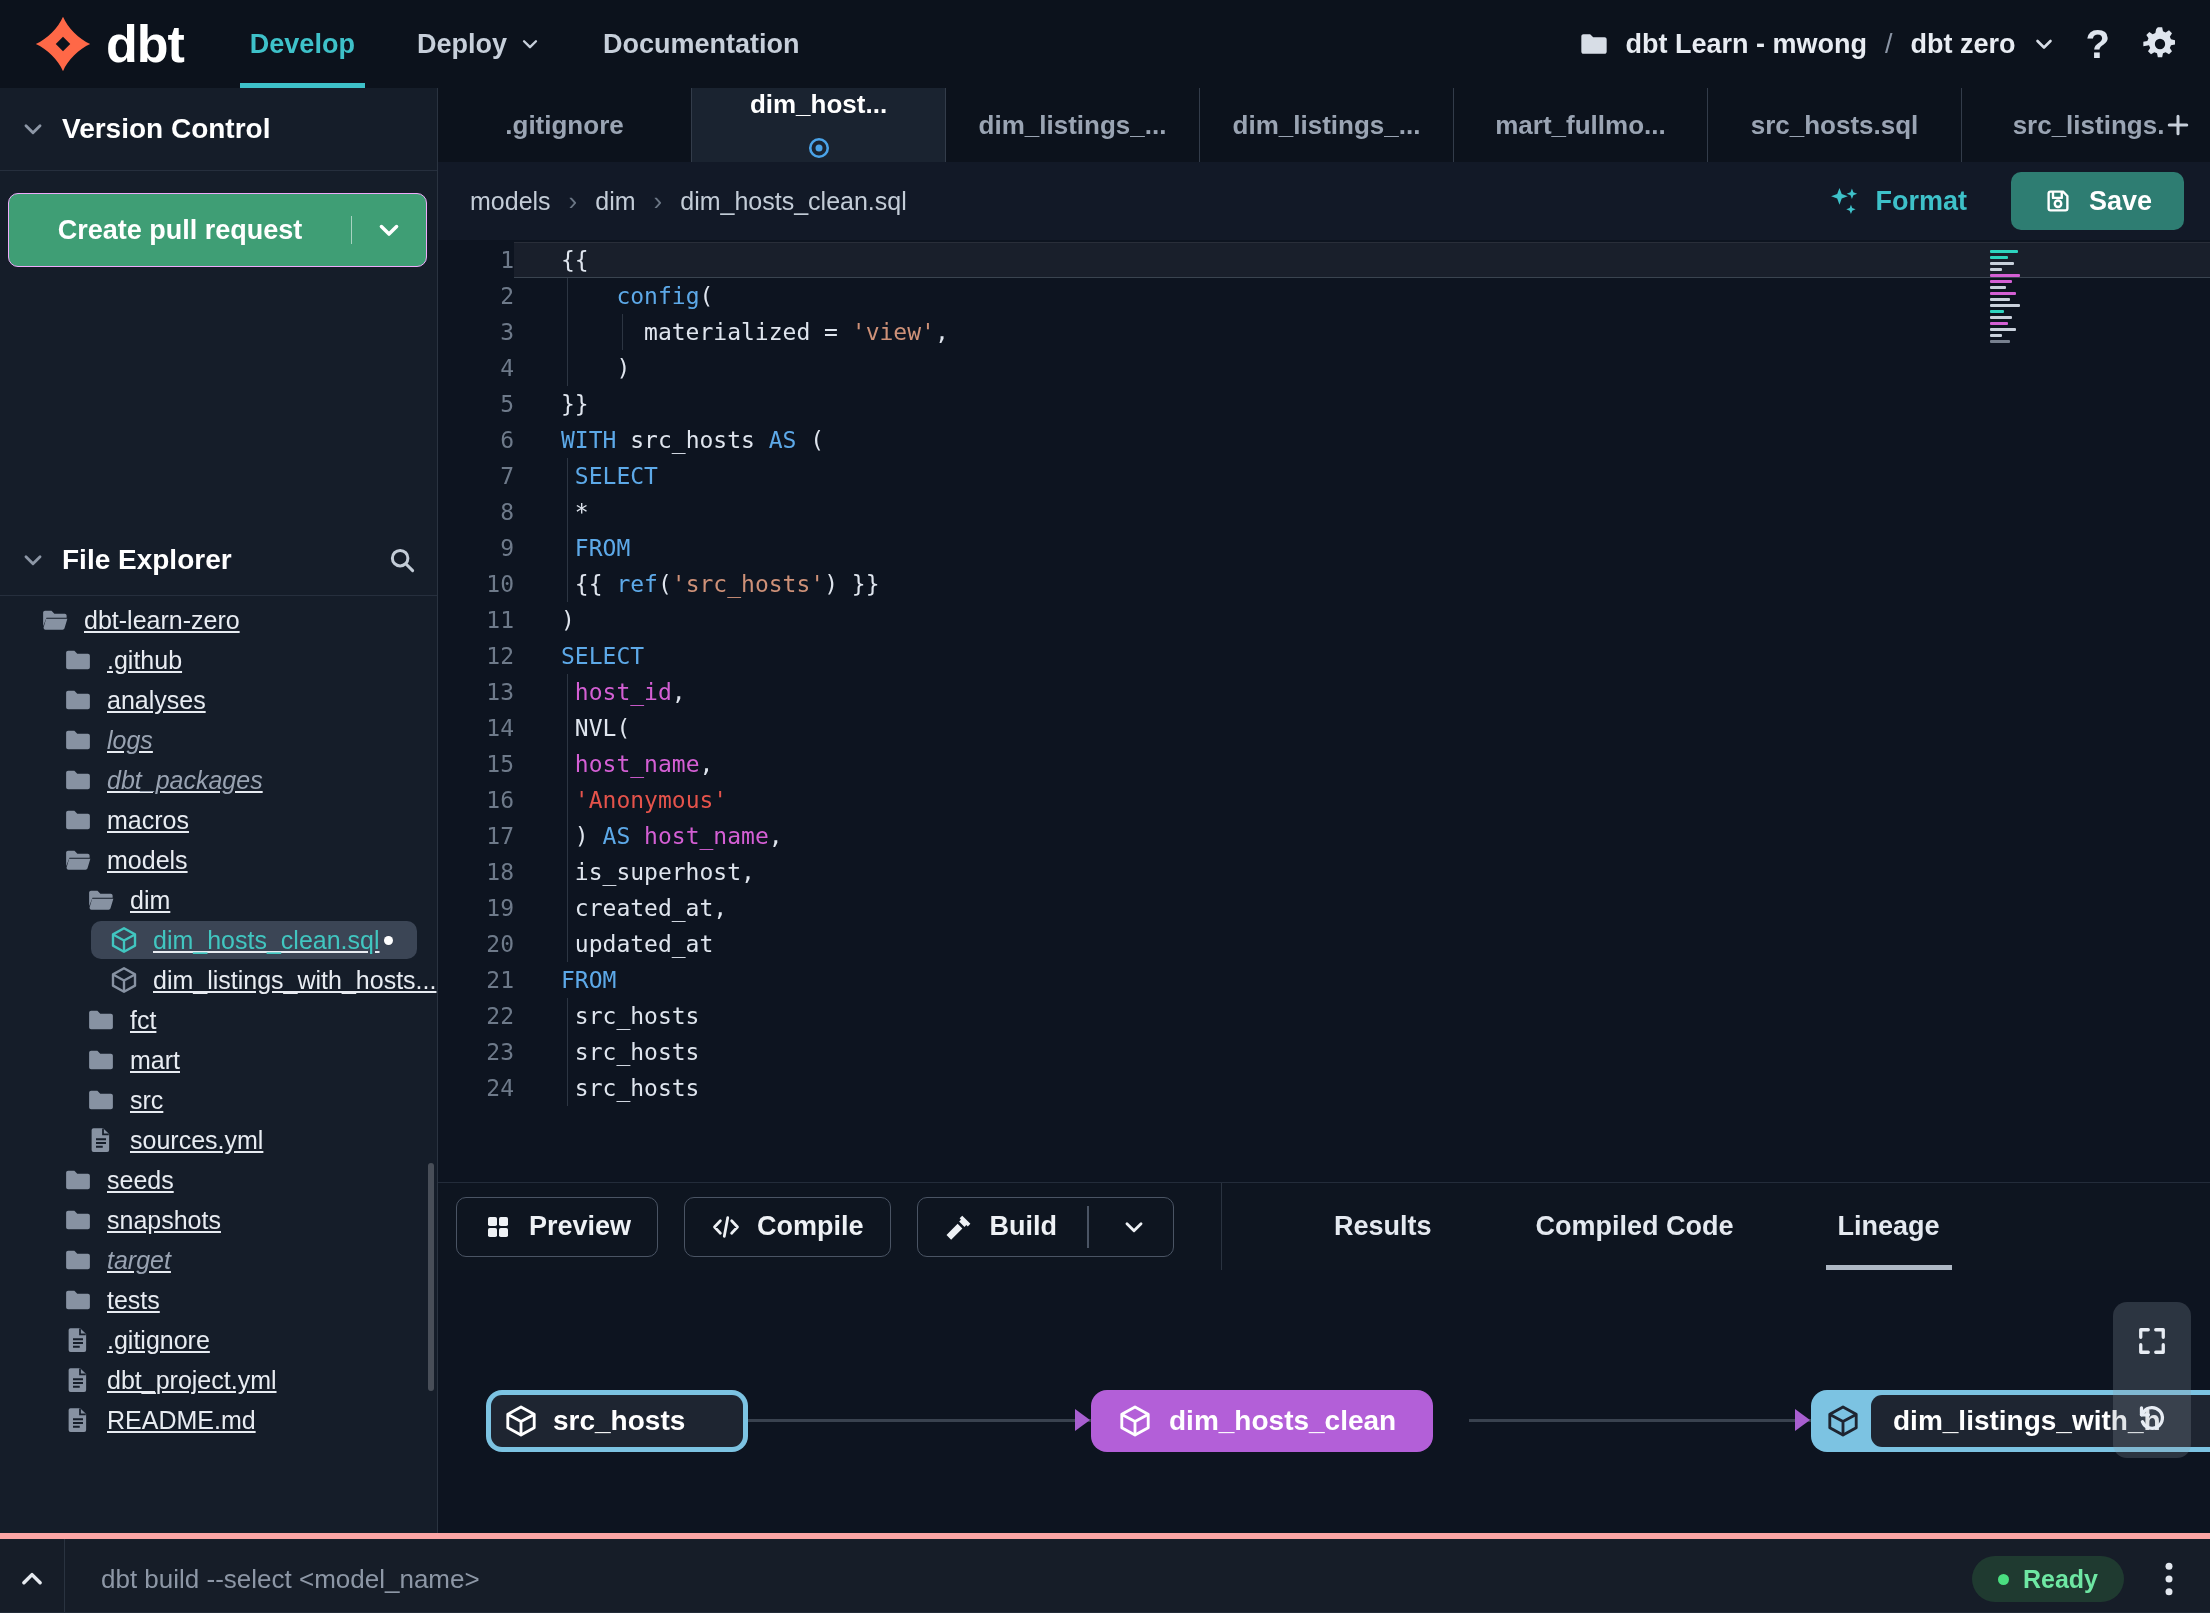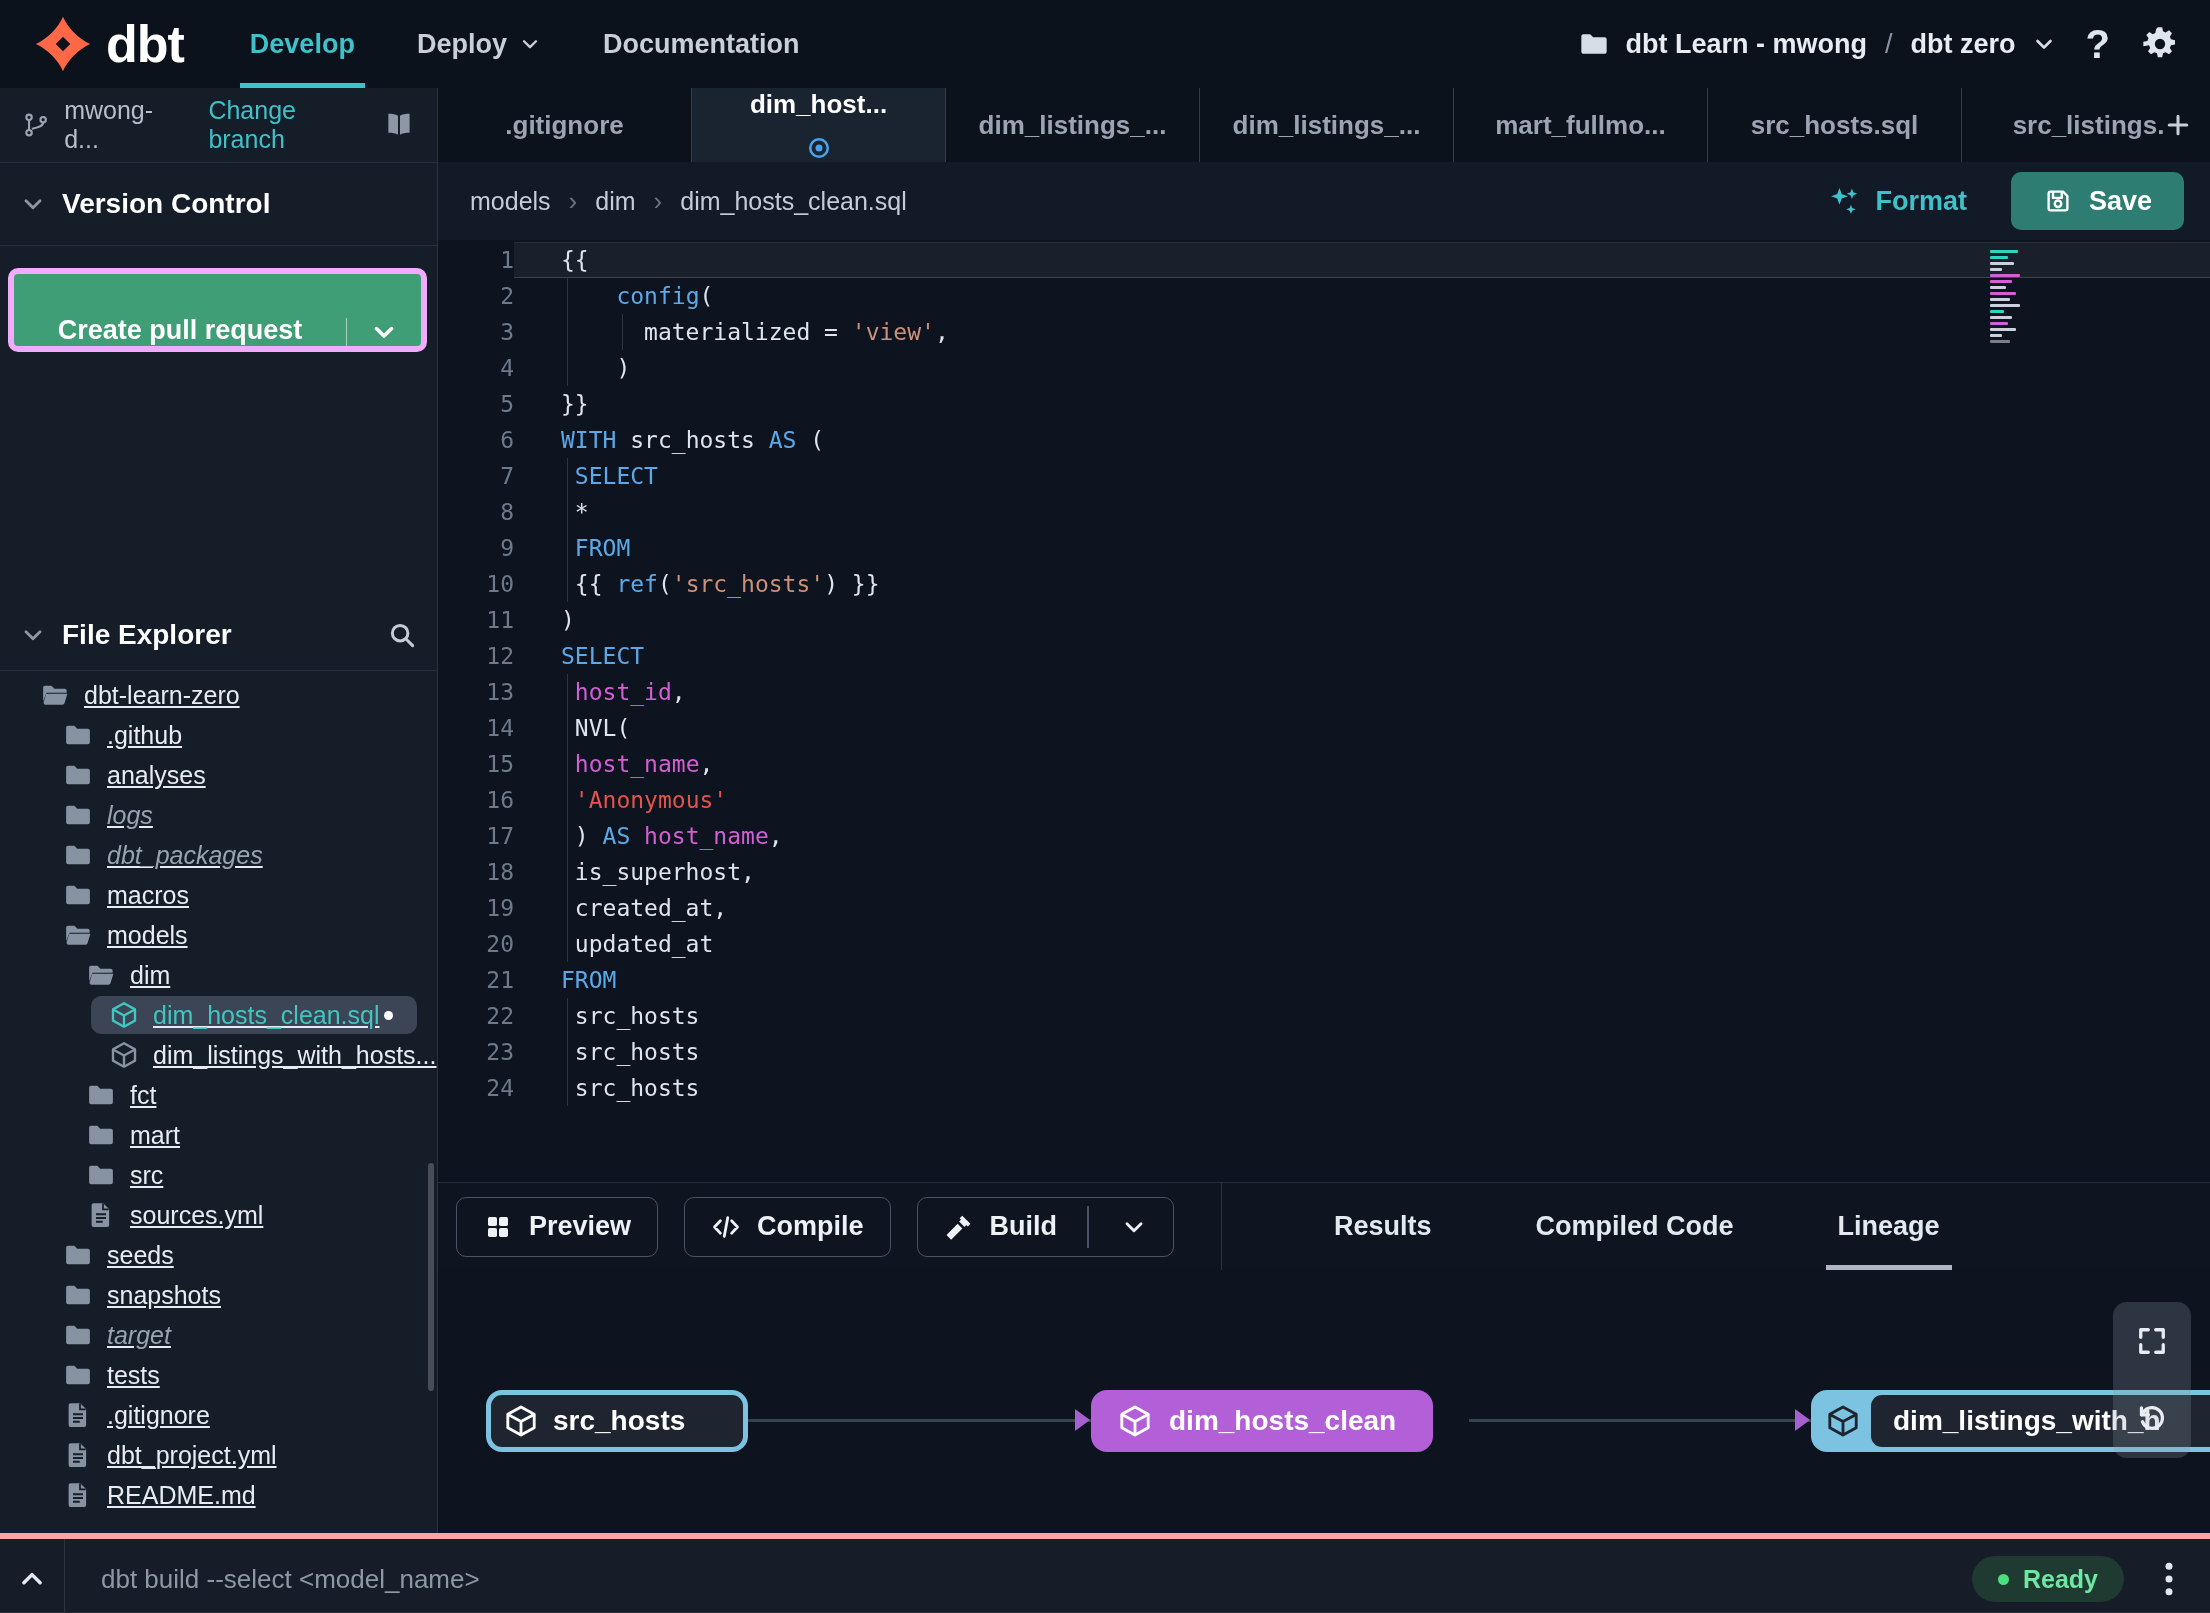--- a/index.html
+++ b/index.html
@@ -35,21 +35,21 @@
   .branch-bar .git{width:30px;height:30px;color:#9aa4b3;}
   .branch-name{font-size:25px;color:#b7bfcb;}
   .change-branch{font-size:25px;color:#3ec1c9;margin-left:14px;cursor:pointer;}
   .branch-bar .book{width:34px;height:30px;color:#8d97a6;margin-left:auto;cursor:pointer;}
   .section-header{display:flex;align-items:center;gap:16px;padding:0 20px;font-size:28px;font-weight:700;color:#fff;border-bottom:1px solid #262f3d;}
   .vc-header{height:82px;}
   .fe-header{height:70px;}
   .section-header .chev{width:26px;height:26px;color:#8d97a6;}
   .fe-header .search{width:30px;height:30px;color:#c3ccd7;margin-left:auto;cursor:pointer;}
   .vc-body{height:332px;padding:22px 10px 0 8px;}
-  .pr-btn{height:72px;background:#3f9e75;border:6px solid #f0abfc;border-radius:10px;display:flex;align-items:flex-end;color:#fff;cursor:pointer;overflow:hidden;}
+  .pr-btn{height:72px;background:#3f9e75;border:1px solid #f0abfc;border-radius:10px;display:flex;align-items:center;color:#fff;cursor:pointer;overflow:hidden;}
   .pr-main{flex:1;display:flex;align-items:center;justify-content:center;font-size:27px;font-weight:600;}
   .pr-caret{width:74px;border-left:1px solid rgba(255,255,255,.55);display:flex;align-items:center;justify-content:center;}
   .pr-caret .icon{width:28px;height:28px;}
   .tree{flex:1;overflow:hidden;padding-top:4px;}
   .tree-row{height:40px;display:flex;align-items:center;position:relative;padding-left:var(--pl);font-size:25px;color:#e8ecf2;cursor:pointer;white-space:nowrap;text-decoration:underline;}
   .tree-row .icon{width:30px;height:30px;margin-right:14px;color:#8792a2;flex:0 0 auto;position:relative;z-index:1;}
   .tree-row .label{position:relative;z-index:1;}
   .tree-row.italic .label{font-style:italic;color:#99a3b2;}
   .tree-row.selected::before{content:"";position:absolute;left:calc(var(--pl) - 18px);right:20px;top:1px;bottom:1px;background:#3b4555;border-radius:10px;}
   .tree-row.selected .label{color:#41c6c0;}
@@ -181,38 +181,20 @@
         <svg viewBox="0 0 24 24">
             <path fill="currentColor" fill-rule="evenodd" d="M10.7 2h2.6l.5 2.4 1.6.7 2-1.3 1.8 1.8-1.3 2 .7 1.6 2.4.5v2.6l-2.4.5-.7 1.6 1.3 2-1.8 1.8-2-1.3-1.6.7-.5 2.4h-2.6l-.5-2.4-1.6-.7-2 1.3-1.8-1.8 1.3-2-.7-1.6L2 13.3v-2.6l2.4-.5.7-1.6-1.3-2 1.8-1.8 2 1.3 1.6-.7.5-2.4zM12 15.1a3.1 3.1 0 1 0 0-6.2 3.1 3.1 0 0 0 0 6.2z"></path>
           </svg>
       </span>
     </div>
   </div>
 
   <div class="workspace">
 
     <div class="sidebar">
-      <div class="branch-bar">
-        <span class="git icon">
-          <svg viewBox="0 0 24 24" fill="none" stroke="currentColor" stroke-width="1.8">
-              <circle cx="6" cy="5.5" r="2.3"></circle>
-              <circle cx="6" cy="18.5" r="2.3"></circle>
-              <circle cx="18" cy="7.5" r="2.3"></circle>
-              <path d="M6 7.8v8.4M18 9.8c0 3.4-4.6 4.2-9.6 5.4"></path>
-            </svg>
-        </span>
-        <span class="branch-name">mwong-d...</span>
-        <span class="change-branch">Change branch</span>
-        <span class="book icon">
-          <svg viewBox="0 0 24 24" fill="currentColor">
-              <path d="M11.2 4.6C9.4 3.5 6.8 3 3.5 3v15.2c3.3 0 5.9.5 7.7 1.6V4.6z"></path>
-              <path d="M12.8 4.6C14.6 3.5 17.2 3 20.5 3v15.2c-3.3 0-5.9.5-7.7 1.6V4.6z"></path>
-            </svg>
-        </span>
-      </div>
 
       <div class="section-header vc-header">
         <span class="chev icon">
           <svg viewBox="0 0 24 24" fill="none" stroke="currentColor" stroke-width="2.6" stroke-linecap="round" stroke-linejoin="round">
               <path d="M5.5 9l6.5 6.5L18.5 9"></path>
             </svg>
         </span>
         <span>Version Control</span>
       </div>
 

